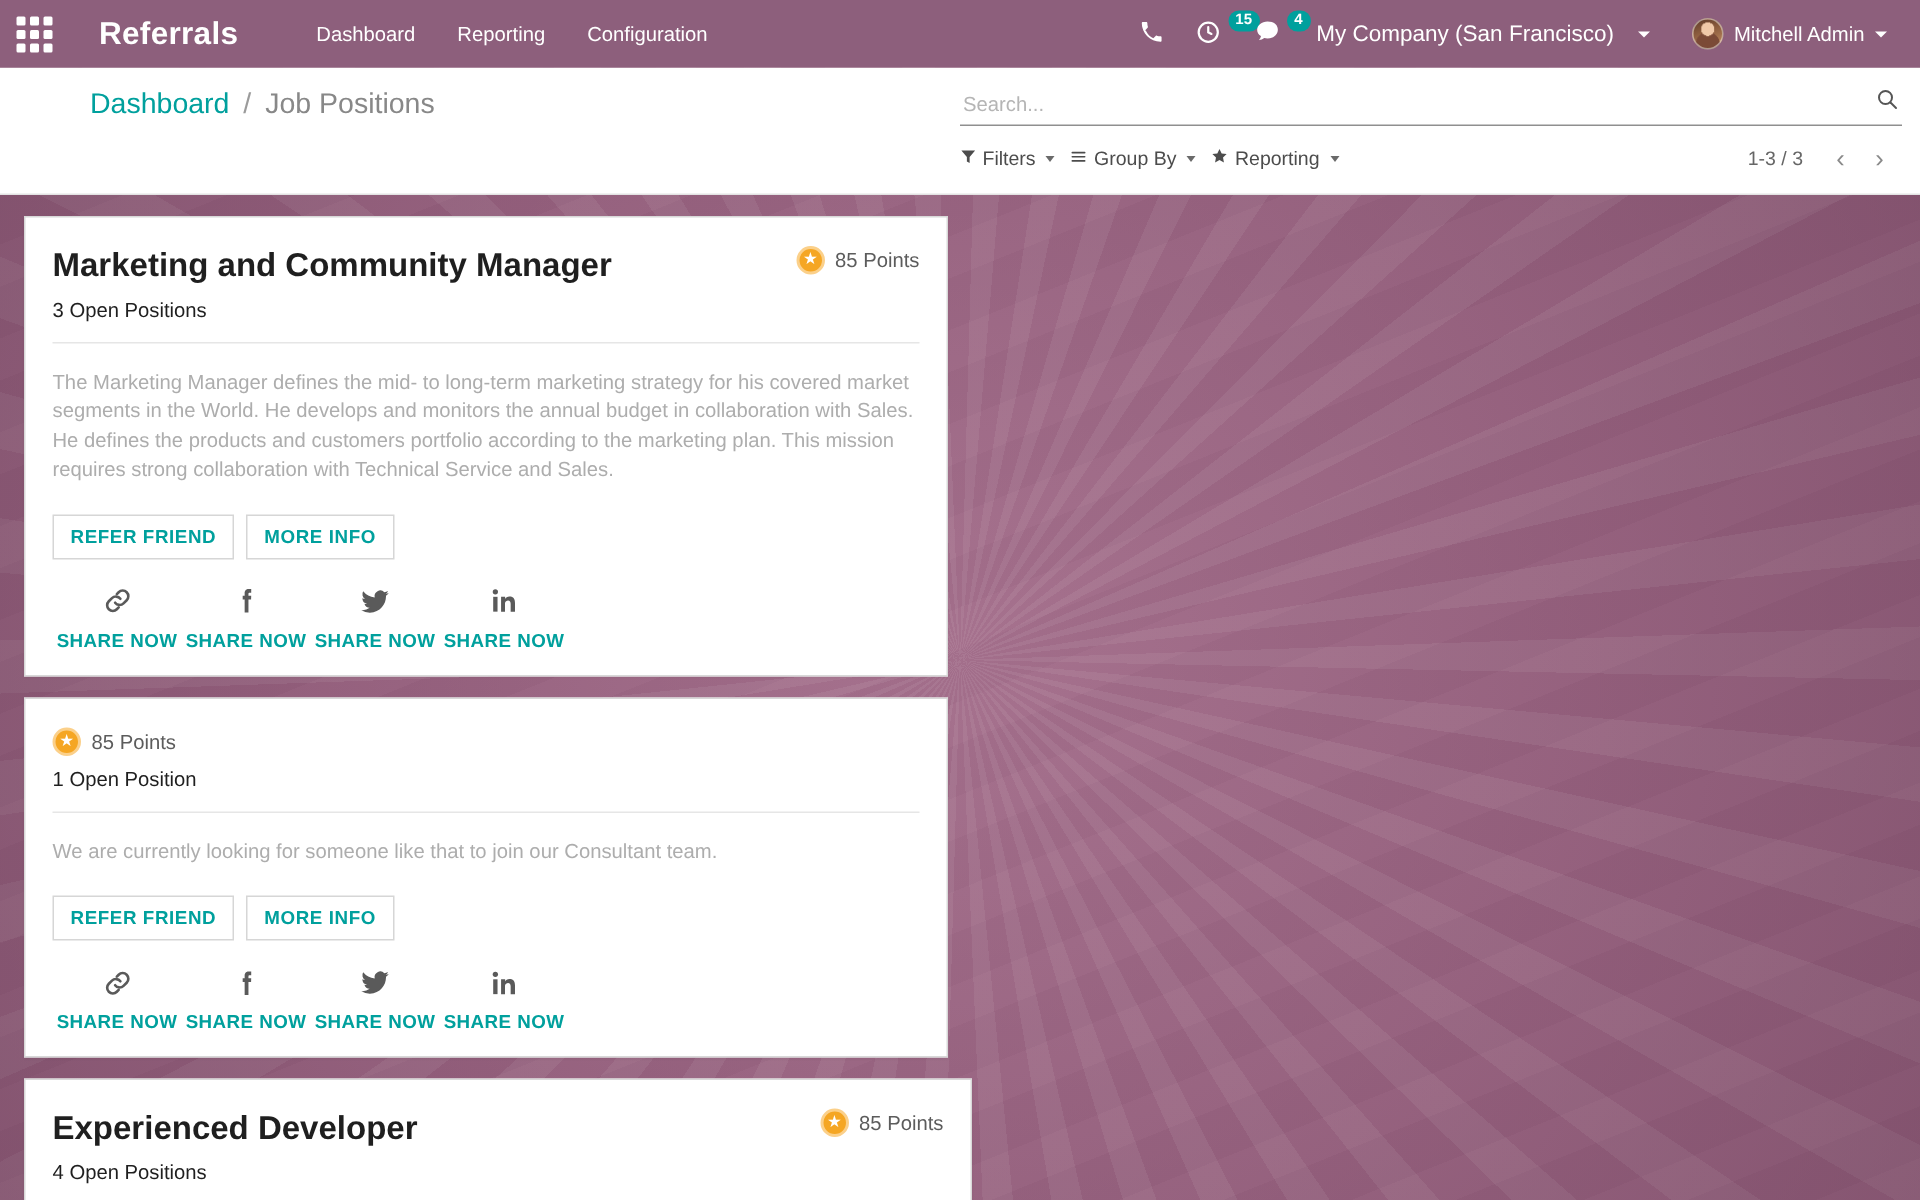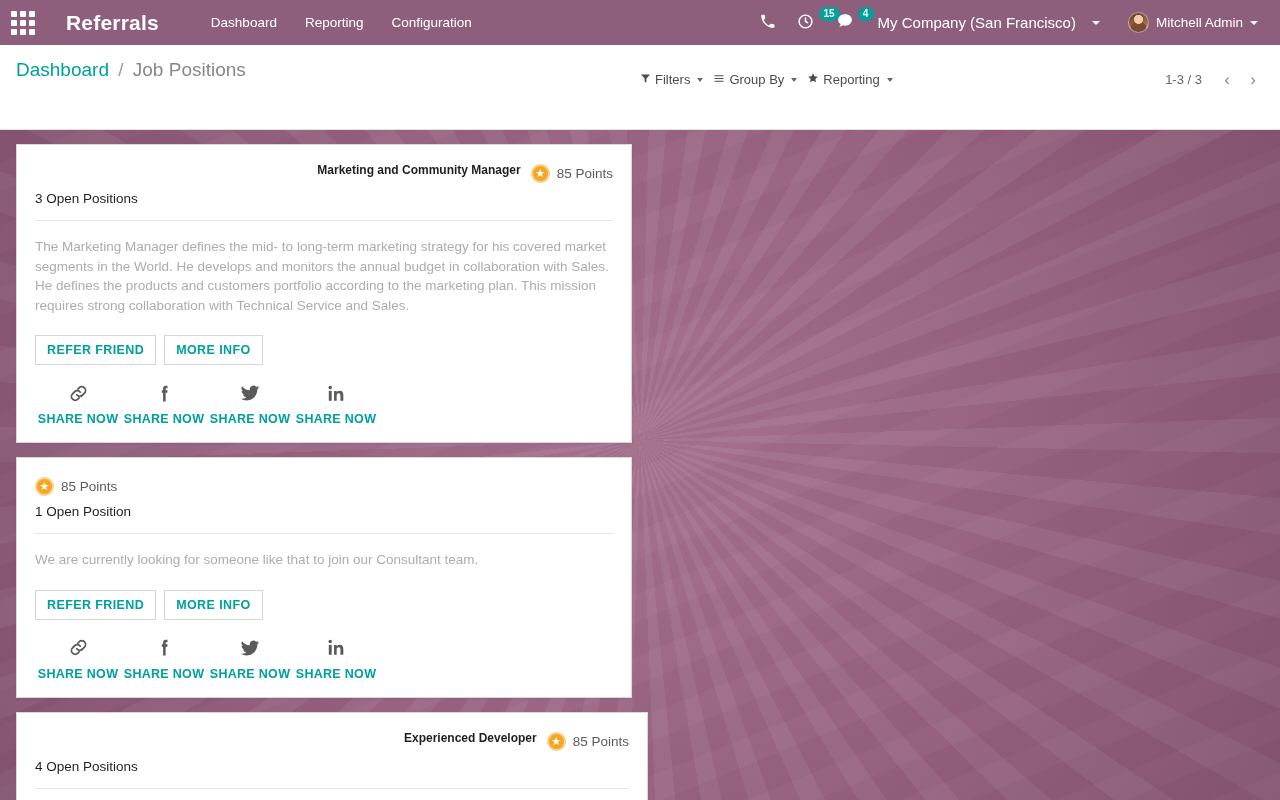--- a/index.html
+++ b/index.html
@@ -102,21 +102,21 @@
   #control-panel {
     position: relative; z-index: 4;
     background: #ffffff;
     height: 85px;
     border-bottom: 1px solid #e3e3e3;
     display: flex; align-items: flex-start;
     padding: 0;
   }
   .breadcrumb {
     padding: 14px 0 0 16px;
-    font-size: 19px; white-space: nowrap;
+    font-size: 19px; white-space: nowrap; margin-left: 44px;
   }
   .breadcrumb .bc-link { color: #00a09d; cursor: pointer; }
   .breadcrumb .bc-sep { color: #9b9b9b; margin: 0 4px; }
   .breadcrumb .bc-cur { color: #888888; }
 
   .search-area {
     margin-left: auto; width: 640px; padding: 13px 12px 0 0;
   }
   .search-row {
     display: flex; align-items: center;
@@ -162,22 +162,22 @@
 
   .job-card {
     background: #ffffff;
     border: 1px solid #d8d8d8;
     padding: 18px 18px 16px 18px;
     margin-bottom: 14px;
     box-shadow: 0 1px 2px rgba(0,0,0,.06);
   }
   .card-head { display: flex; align-items: flex-start; }
   .job-title {
-    font-size: 12px; font-weight: bold; color: #1f1f1f;
-    line-height: 1.25; flex: 1; padding-right: 10px; cursor: pointer; text-align: right;
+    font-size: 22px; font-weight: bold; color: #1f1f1f;
+    line-height: 1.25; flex: 1; padding-right: 10px; cursor: pointer;
   }
   .points {
     display: flex; align-items: center; gap: 7px;
     white-space: nowrap; padding-top: 1px;
   }
   .star-badge {
     width: 19px; height: 19px; border-radius: 50%;
     background: #f5a623;
     border: 2px solid #fbd08a;
     display: flex; align-items: center; justify-content: center;
@@ -302,20 +302,29 @@
 
 <div id="control-panel">
 
   <div class="breadcrumb">
     <span class="bc-link">Dashboard</span>
     <span class="bc-sep">/</span>
     <span class="bc-cur">Job Positions</span>
   </div>
 
   <div class="search-area">
+    <div class="search-row">
+      <input type="text" value="" placeholder="Search..." style="">
+      <span class="search-icon">
+        <svg width="16" height="16" viewBox="0 0 24 24" fill="none" stroke="currentColor" stroke-width="2" aria-hidden="true">
+          <circle cx="10.5" cy="10.5" r="6.5"></circle>
+          <path d="M15.5 15.5L21 21" stroke-linecap="round"></path>
+        </svg>
+      </span>
+    </div>
 
     <div class="cp-buttons">
 
       <div class="cp-btn">
         <span class="cp-ico">
           <svg width="11" height="11" viewBox="0 0 24 24" fill="currentColor" aria-hidden="true">
             <path d="M2 3h20l-8 9.2V21l-4-2.2v-6.6L2 3z"></path>
           </svg>
         </span>
         <span>Filters</span>

